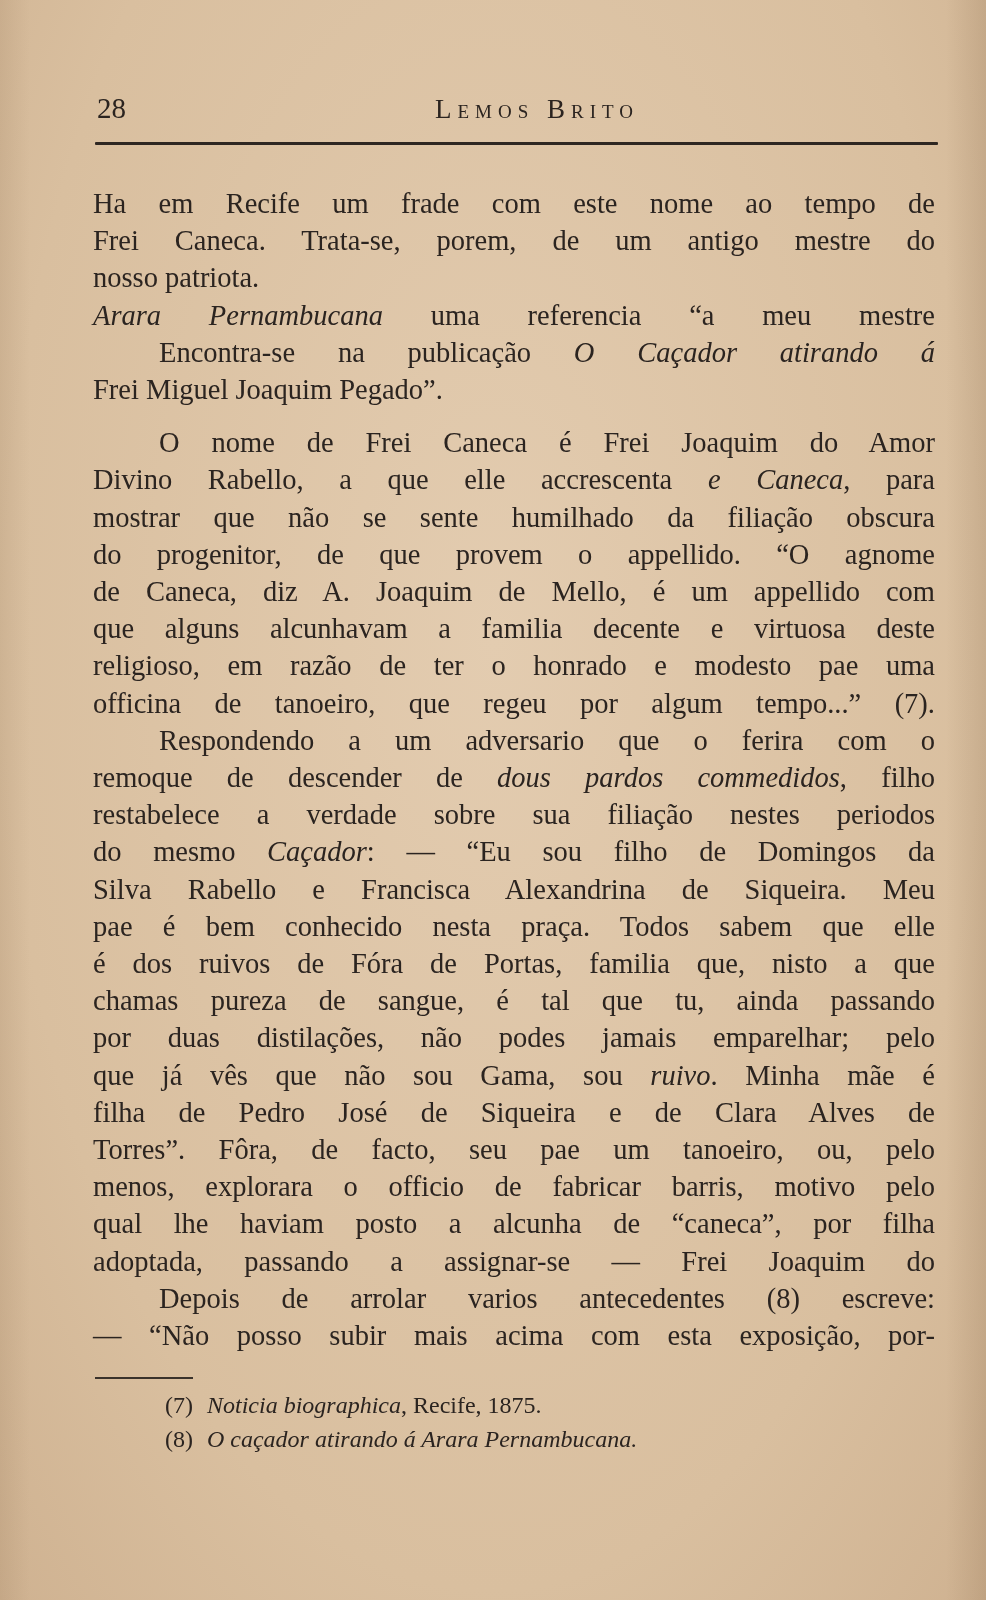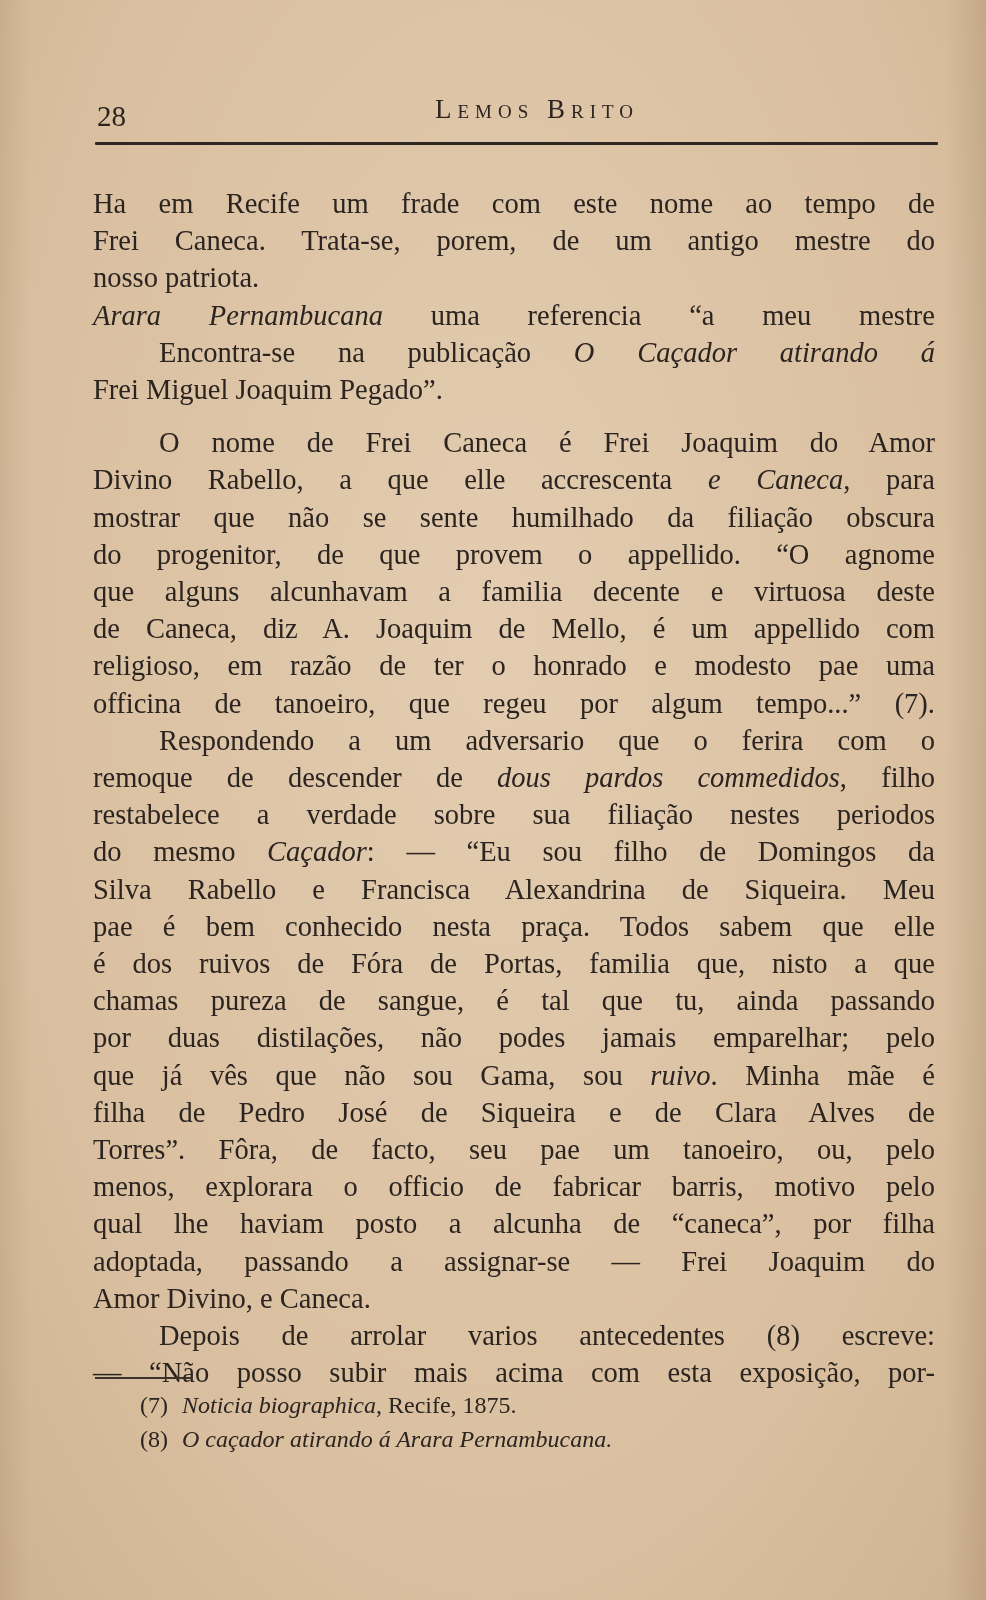--- a/index.html
+++ b/index.html
@@ -17,21 +17,21 @@
     background: linear-gradient(to right, rgba(0,0,0,0), rgba(120,90,60,0.18));
   }
   .edge-left {
     position: absolute; top: 0; left: 0; width: 30px; height: 1600px;
     background: linear-gradient(to left, rgba(0,0,0,0), rgba(120,90,60,0.12));
   }
   .header {
     position: absolute; top: 92px; left: 97px; width: 840px; height: 40px;
   }
   .page-number {
-    position: absolute; left: 0; top: 8px; font-size: 29px; letter-spacing: 0px;
+    position: absolute; left: 0; top: 0; font-size: 29px; letter-spacing: 0px;
   }
   .running-title {
     position: absolute; left: 0; right: 0; top: 2px; text-align: center;
     font-size: 27px; letter-spacing: 6px; font-variant: small-caps;
     padding-left: 40px;
   }
   .header-rule {
     position: absolute; top: 142px; left: 95px; width: 843px; height: 3px;
     background: #2e2722; border-radius: 1px;
   }
@@ -43,21 +43,21 @@
   .body-text .line.last { text-align-last: left; }
   i { font-style: italic; }
   .fn-rule {
     position: absolute; top: 1377px; left: 95px; width: 98px; height: 1.5px;
     background: #3a322b;
   }
   .footnotes {
     position: absolute; top: 1388px; left: 140px; width: 760px;
     font-size: 24px; line-height: 34px;
   }
-  .footnote { display: block; white-space: nowrap; }
+  .footnote { display: block; white-space: nowrap; margin-left: 25px; }
   .fn-num { display: inline-block; margin-right: 14px; }
 </style>
 </head>
 <body>
 
 <div class="edge-left"></div>
 <div class="edge-right"></div>
 
 <div class="header">
   <span class="page-number">28</span>
@@ -69,40 +69,39 @@
     <span class="line"><span>Ha em Recife um frade com este nome ao tempo de</span></span>
     <span class="line"><span>Frei Caneca.  Trata-se, porem, de um antigo mestre do</span></span>
     <span class="line last"><span>nosso patriota.</span></span>
     <span class="line"><i>Arara Pernambucana</i><span> uma referencia “a meu mestre</span></span>
     <span class="line" style="padding-left: 66px;"><span>Encontra-se na publicação </span><i>O Caçador atirando á</i></span>
     <span class="line last"><span>Frei Miguel Joaquim Pegado”.</span></span>
     <span class="line" style="padding-left: 66px; margin-top: 16px;"><span>O nome de Frei Caneca é Frei Joaquim do Amor</span></span>
     <span class="line"><span>Divino Rabello, a que elle accrescenta </span><i>e Caneca</i><span>, para</span></span>
     <span class="line"><span>mostrar que não se sente humilhado da filiação obscura</span></span>
     <span class="line"><span>do progenitor, de que provem o appellido. “O agnome</span></span>
+    <span class="line"><span>de Caneca, diz A. Joaquim de Mello, é um appellido com</span></span>
     <span class="line"><span>que alguns alcunhavam a familia decente e virtuosa deste</span></span>
-    <span class="line"><span>de Caneca, diz A. Joaquim de Mello, é um appellido com</span></span>
     <span class="line"><span>religioso, em razão de ter o honrado e modesto pae uma</span></span>
     <span class="line"><span>officina de tanoeiro, que regeu por algum tempo...” (7).</span></span>
     <span class="line" style="padding-left: 66px;"><span>Respondendo a um adversario que o ferira com o</span></span>
     <span class="line"><span>remoque de descender de </span><i>dous pardos commedidos</i><span>, filho</span></span>
     <span class="line"><span>restabelece a verdade sobre sua filiação nestes periodos</span></span>
     <span class="line"><span>do mesmo </span><i>Caçador</i><span>: — “Eu sou filho de Domingos da</span></span>
     <span class="line"><span>Silva Rabello e Francisca Alexandrina de Siqueira. Meu</span></span>
     <span class="line"><span>pae é bem conhecido nesta praça.  Todos sabem que elle</span></span>
     <span class="line"><span>é dos ruivos de Fóra de Portas, familia que, nisto a que</span></span>
     <span class="line"><span>chamas pureza de sangue, é tal que tu, ainda passando</span></span>
     <span class="line"><span>por duas distilações, não podes jamais emparelhar; pelo</span></span>
     <span class="line"><span>que já vês que não sou Gama, sou </span><i>ruivo</i><span>.  Minha mãe é</span></span>
     <span class="line"><span>filha de Pedro José de Siqueira e de Clara Alves de</span></span>
     <span class="line"><span>Torres”.  Fôra, de facto, seu pae um tanoeiro, ou, pelo</span></span>
     <span class="line"><span>menos, explorara o officio de fabricar barris, motivo pelo</span></span>
     <span class="line"><span>qual lhe haviam posto a alcunha de “caneca”, por filha</span></span>
     <span class="line"><span>adoptada, passando a assignar-se — Frei Joaquim do</span></span>
-    <span class="line last"><span>Amor Divino, e Caneca.</span></span>
     <span class="line" style="padding-left: 66px;"><span>Depois de arrolar varios antecedentes (8) escreve:</span></span>
     <span class="line"><span>— “Não posso subir mais acima com esta exposição, por-</span></span>
   </div>
 
 <div class="fn-rule"></div>
 <div class="footnotes" id="footnotes">
     <span class="footnote"><span class="fn-num">(7)</span><i>Noticia biographica</i><span>, Recife, 1875.</span></span>
     <span class="footnote"><span class="fn-num">(8)</span><i>O caçador atirando á Arara Pernambucana.</i></span>
   </div>
 

